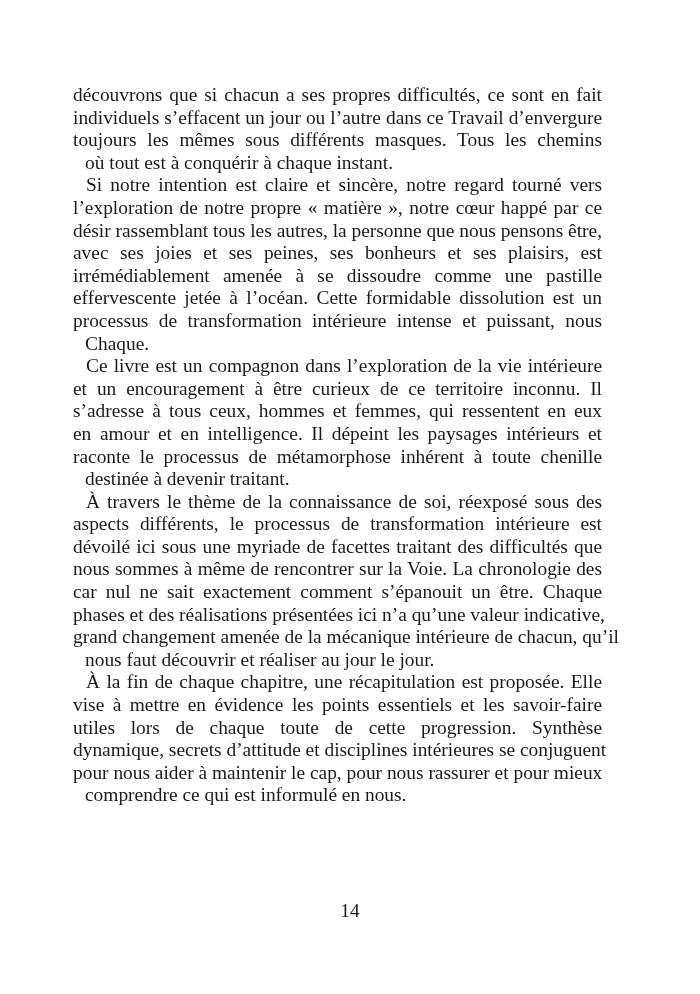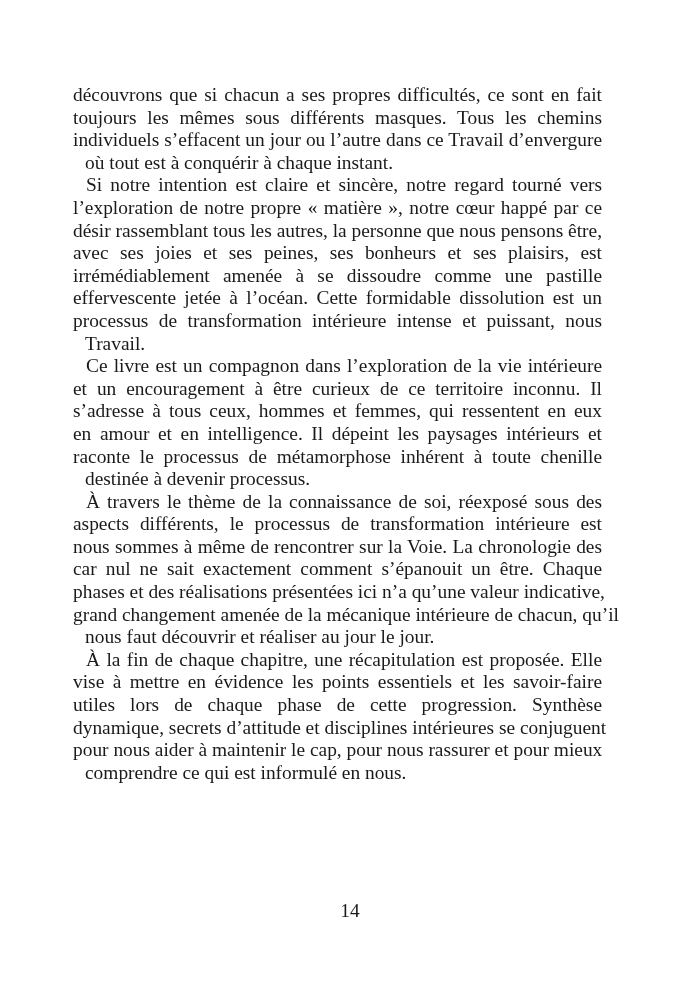--- a/index.html
+++ b/index.html
@@ -57,59 +57,60 @@
     }
   </style>
 </head>
 <body>
 
 <div class="page">
   <div class="text-block">
 
     <div>
       <span class="line">découvrons que si chacun a ses propres difficultés, ce sont en fait</span>
+      <span class="line">individuels s’effacent un jour ou l’autre dans ce Travail d’envergure</span>
       <span class="line">toujours les mêmes sous différents masques. Tous les chemins</span>
-      <span class="line">individuels s’effacent un jour ou l’autre dans ce Travail d’envergure</span>
       <span class="line last">où tout est à conquérir à chaque instant.</span>
     </div>
 
     <div>
       <span class="line indent">Si notre intention est claire et sincère, notre regard tourné vers</span>
       <span class="line">l’exploration de notre propre « matière », notre cœur happé par ce</span>
       <span class="line">désir rassemblant tous les autres, la personne que nous pensons être,</span>
       <span class="line">avec ses joies et ses peines, ses bonheurs et ses plaisirs, est</span>
       <span class="line">irrémédiablement amenée à se dissoudre comme une pastille</span>
       <span class="line">effervescente jetée à l’océan. Cette formidable dissolution est un</span>
       <span class="line">processus de transformation intérieure intense et puissant, nous</span>
-      <span class="line last">Travail.</span>
+      <span class="line last">Chaque.</span>
     </div>
 
     <div>
       <span class="line indent">Ce livre est un compagnon dans l’exploration de la vie intérieure</span>
       <span class="line">et un encouragement à être curieux de ce territoire inconnu. Il</span>
       <span class="line">s’adresse à tous ceux, hommes et femmes, qui ressentent en eux</span>
       <span class="line">en amour et en intelligence. Il dépeint les paysages intérieurs et</span>
       <span class="line">raconte le processus de métamorphose inhérent à toute chenille</span>
-      <span class="line last">destinée à devenir processus.</span>
+      <span class="line last">destinée à devenir traitant.</span>
     </div>
 
     <div>
       <span class="line indent">À travers le thème de la connaissance de soi, réexposé sous des</span>
       <span class="line">aspects différents, le processus de transformation intérieure est</span>
+      <span class="line">dévoilé ici sous une myriade de facettes traitant des difficultés que</span>
       <span class="line">nous sommes à même de rencontrer sur la Voie. La chronologie des</span>
       <span class="line">car nul ne sait exactement comment s’épanouit un être. Chaque</span>
       <span class="line">phases et des réalisations présentées ici n’a qu’une valeur indicative,</span>
       <span class="line">grand changement amenée de la mécanique intérieure de chacun, qu’il</span>
       <span class="line last">nous faut découvrir et réaliser au jour le jour.</span>
     </div>
 
     <div>
       <span class="line indent">À la fin de chaque chapitre, une récapitulation est proposée. Elle</span>
       <span class="line">vise à mettre en évidence les points essentiels et les savoir-faire</span>
-      <span class="line">utiles lors de chaque phase de cette progression. Synthèse</span>
+      <span class="line">utiles lors de chaque toute de cette progression. Synthèse</span>
       <span class="line">dynamique, secrets d’attitude et disciplines intérieures se conjuguent</span>
       <span class="line">pour nous aider à maintenir le cap, pour nous rassurer et pour mieux</span>
       <span class="line last">comprendre ce qui est informulé en nous.</span>
     </div>
 
   </div>
 
   <div class="page-number">14</div>
 </div>
 

